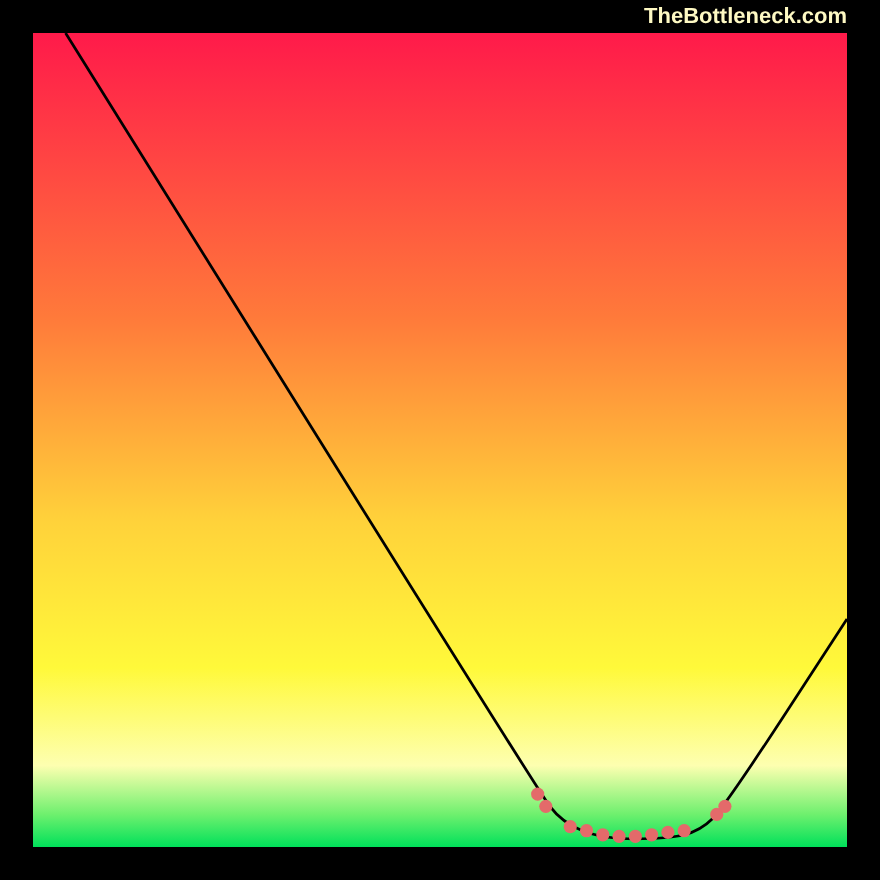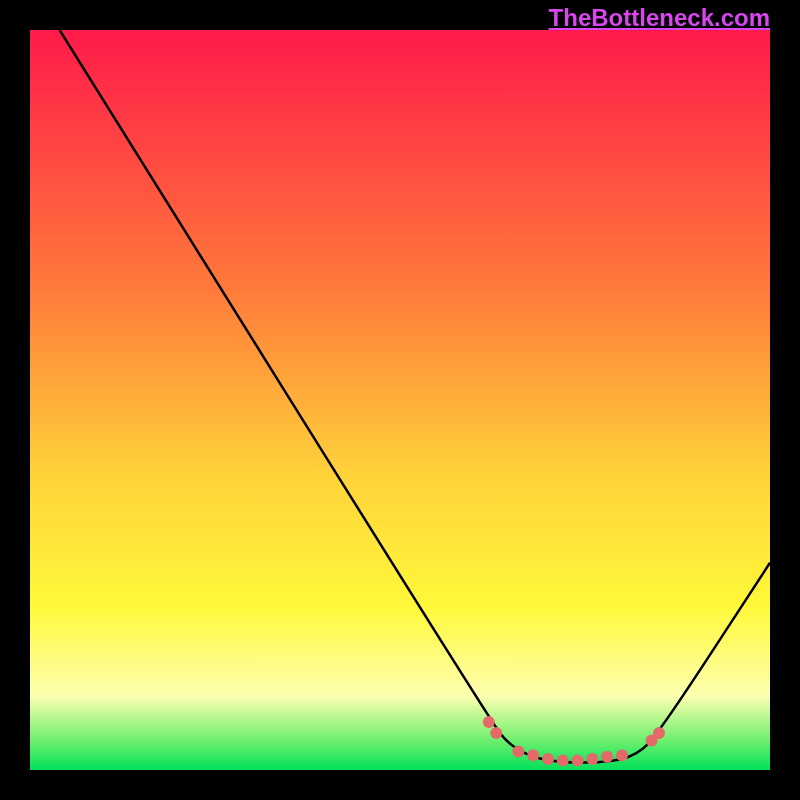--- a/index.html
+++ b/index.html
@@ -1,19 +1,19 @@
 <!DOCTYPE html>
 <html><head>
 <meta charset="utf-8">
 <style>
   * { margin: 0; padding: 0; box-sizing: border-box; }
   body { width: 800px; height: 800px; background: #000; position: relative; font-family: Arial, sans-serif; }
   .frame { position: absolute; top: 0; left: 0; width: 800px; height: 800px; background: #000; }
   .plot-area { position: absolute; top: 30px; left: 30px; width: 740px; height: 740px; }
-  .watermark { position: absolute; top: 4px; right: 30px; color: #d946ef; font-size: 24px; font-weight: bold; z-index: 10; text-decoration: underline; }
+  .watermark { position: absolute; top: 4px; right: 30px; color: #fef9c3; font-size: 20px; font-weight: bold; z-index: 10; }
   svg { display: block; }
 </style>
 </head>
 <body>
 
 <div class="frame">
   <div class="watermark">TheBottleneck.com</div>
   <div class="plot-area">
     <svg id="chart-svg" width="740" height="740" viewBox="0 0 740 740">
         <defs>

